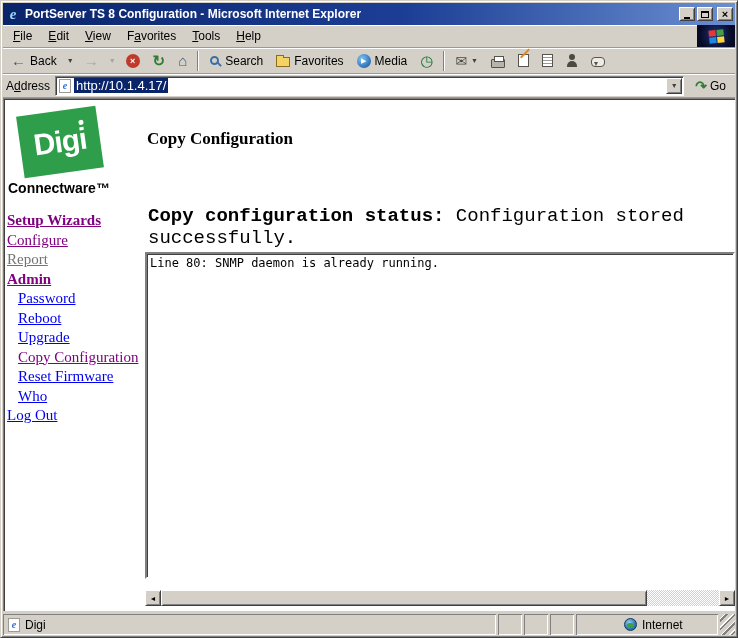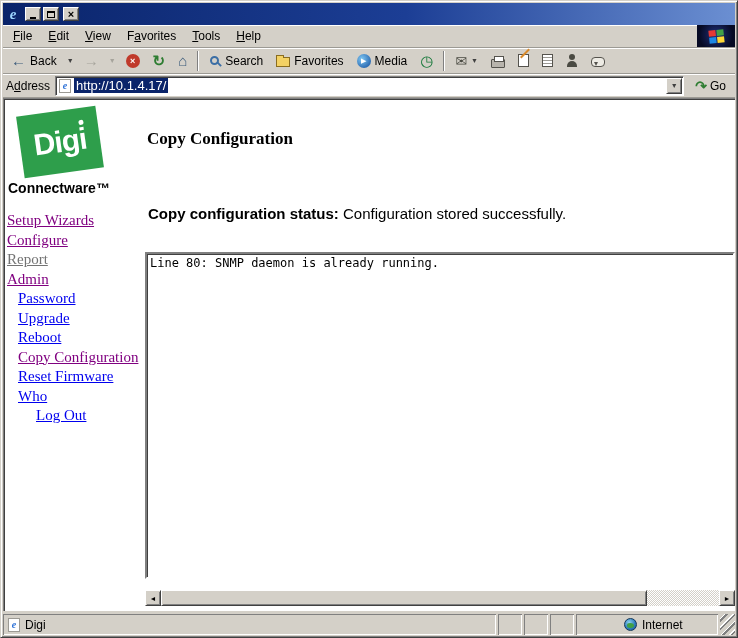--- a/index.html
+++ b/index.html
@@ -105,26 +105,26 @@
   
   .digi-logo{position:absolute;left:16px;top:12px;width:80px;height:62px;
     display:flex;align-items:center;justify-content:center;transform:rotate(-8deg);}
   .digi-logo .logo-text{color:#fff;font:bold 30px "Liberation Sans",sans-serif;letter-spacing:-1px;}
   .logo-dot{position:absolute;right:14px;top:12px;width:5px;height:5px;border-radius:50%;background:#fff;}
   .tagline{position:absolute;left:4px;top:81px;font:bold 14px "Liberation Sans",sans-serif;}
   .navlinks{position:absolute;left:3px;top:112px;font-family:"Liberation Serif",serif;
     font-size:15px;line-height:19.5px;}
   .navlinks a{display:block;text-decoration:underline;cursor:pointer;white-space:nowrap;}
   .navlinks a.indent{padding-left:11px;}
-  .navlinks a.bold{font-weight:normal;}
+  .navlinks a.bold{font-weight:bold;}
   
   .page-heading{position:absolute;left:143px;top:30px;
     font:bold 17px "Liberation Serif",serif;}
   .status-line{position:absolute;left:144px;top:106px;
-    font-family:Liberation Sans, sans-serif;font-size:15px;}
+    font-family:Liberation Mono, monospace;font-size:19px;}
   .status-line .lbl{font-weight:bold;}
   .logbox{position:absolute;left:141px;top:153px;right:0;height:327px;
     background:#fff;color:#000;resize:none;overflow:hidden;
     border:2px solid;border-color:#808080 #FFFFFF #FFFFFF #808080;
     box-shadow:inset 1px 1px 0 #404040;
     font:12px "DejaVu Sans Mono","Liberation Mono",monospace;
     padding:2px 3px;white-space:pre;}
   .hscroll{position:absolute;left:141px;right:0;top:491px;height:16px;display:flex;}
   .sb-btn{width:16px;height:16px;flex:0 0 16px;background:#D4D0C8;padding:0;
     border:1px solid;border-color:#FFFFFF #404040 #404040 #FFFFFF;
@@ -151,20 +151,21 @@
   .resize-grip{width:15px;flex:0 0 15px;
     background:repeating-linear-gradient(135deg,transparent 0 3px,#FFFFFF 3px 4px,#808080 4px 6px);}
 </style>
 </head>
 <body>
 
 <div class="window">
 
   <div class="titlebar">
     <span class="ie-e-title">e</span>
+    <span class="title-text">PortServer TS 8 Configuration - Microsoft Internet Explorer</span>
     <div class="winbtns">
       <button class="winbtn">
           <span class="glyph-min"></span>
         </button>
       <button class="winbtn">
           <span class="glyph-max"></span>
         </button>
       <button class="winbtn" style="margin-left:2px;">
           <span class="glyph-close">×</span>
         </button>
@@ -266,31 +267,31 @@
 
   <div class="content">
 
     <div class="digi-logo" id="digi-logo" style="background: rgb(46, 158, 75);">
       <span class="logo-text">Digi</span>
       <span class="logo-dot"></span>
     </div>
     <div class="tagline">Connectware™</div>
 
     <nav class="navlinks">
-      <a class="visited" style="color: rgb(128, 0, 128);">Setup Wizards</a>
+      <a class="visited" style="color: rgb(128, 0, 128); font-weight: bold;">Setup Wizards</a>
       <a class="visited" style="color: rgb(128, 0, 128);">Configure</a>
       <a class="visited" style="color: #737373;">Report</a>
       <a class="visited bold" style="color: rgb(128, 0, 128);">Admin</a>
       <a class="fresh indent" style="color: rgb(0, 0, 238);">Password</a>
+      <a class="fresh indent" style="color: rgb(0, 0, 238);">Reboot</a>
       <a class="fresh indent" style="color: rgb(0, 0, 238);">Upgrade</a>
-      <a class="fresh indent" style="color: rgb(0, 0, 238);">Reboot</a>
       <a class="visited indent" style="color: rgb(128, 0, 128);">Copy Configuration</a>
       <a class="fresh indent" style="color: rgb(0, 0, 238);">Reset Firmware</a>
       <a class="fresh indent" style="color: rgb(0, 0, 238);">Who</a>
-      <a class="fresh" style="color: rgb(0, 0, 238); margin-left: 29px;">Log Out</a>
+      <a class="fresh" style="color: rgb(0, 0, 238);">Log Out</a>
     </nav>
 
     <h1 class="page-heading" style="margin:0;">Copy Configuration</h1>
     <div class="status-line">
       <span class="lbl">Copy configuration status:</span>
       <span>Configuration stored successfully.</span>
     </div>
     <textarea class="logbox" readonly="" style="">Line 80: SNMP daemon is already running.</textarea>
 
     <div class="hscroll">

